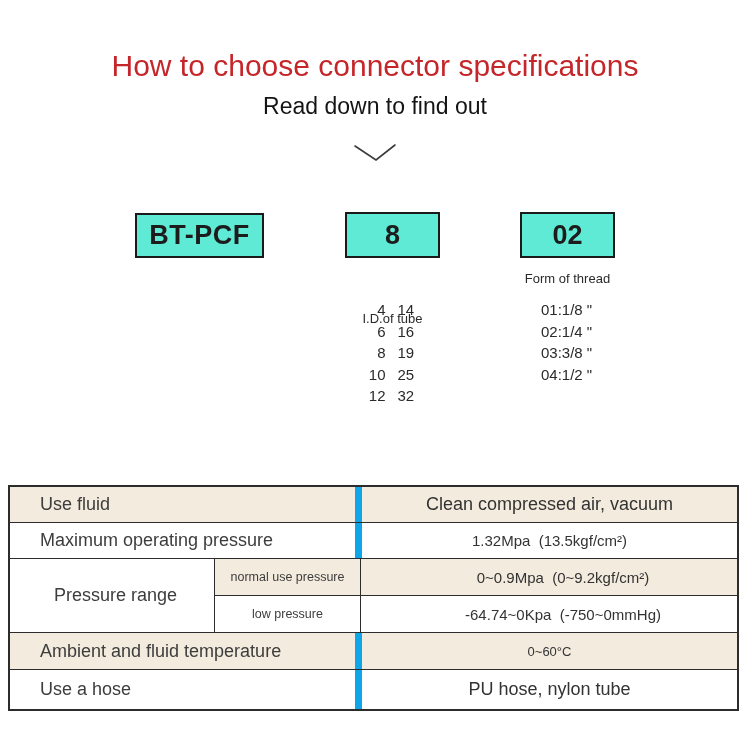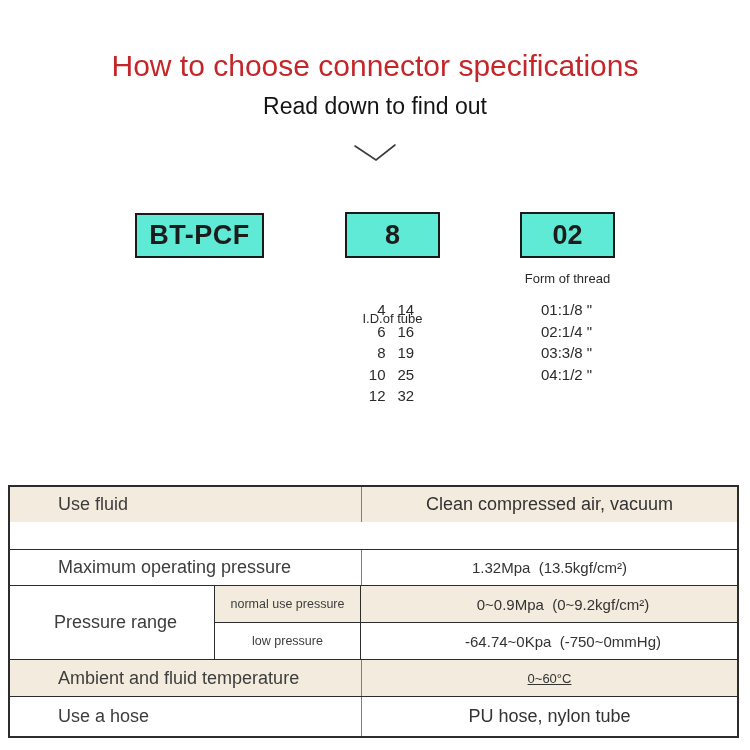--- a/index.html
+++ b/index.html
@@ -76,37 +76,37 @@
     box-sizing: border-box;
     color: #3d3d3d;
     background: #ffffff;
   }
   .t-row { display: flex; border-top: 1px solid #2c2c2c; box-sizing: border-box; }
   .t-row:first-child { border-top: none; }
   .stripe { background: #f3ebdd; }
 
   .cell-label {
     width: 352px; box-sizing: border-box;
-    border-right: 1px solid #0ea5e9;
+    border-right: 7px solid #0ea5e9;
     display: flex; align-items: center;
-    padding-left: 48px;
+    padding-left: 30px;
     font-size: 18px; color: #3d3d3d;
   }
   .cell-value {
     flex: 1;
     display: flex; align-items: center; justify-content: center;
     text-align: center; color: #333333;
     white-space: pre;
   }
   .v-big   { font-size: 18px; }
   .v-mid   { font-size: 15px; }
-  .v-small { font-size: 13px; text-decoration: underline; }
+  .v-small { font-size: 13px; }
 
   .row-h1 { height: 35px; }
-  .row-h2 { height: 36px; margin-top: 27px; }
+  .row-h2 { height: 36px; }
   .row-h4 { height: 37px; }
   .row-h5 { height: 40px; }
   .row-pressure { height: 74px; }
 
   .cell-label-pr {
     width: 205px; box-sizing: border-box;
     border-right: 1px solid #2c2c2c;
     display: flex; align-items: center;
     padding-left: 44px;
     font-size: 18px;

